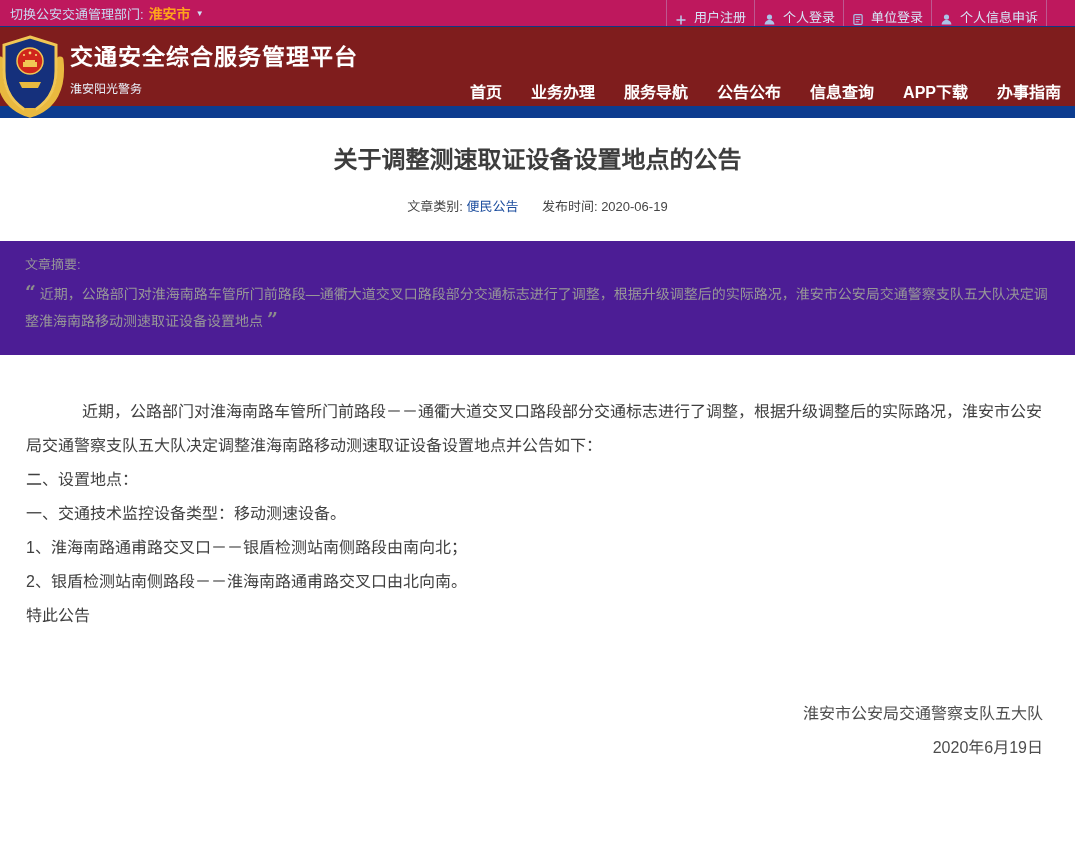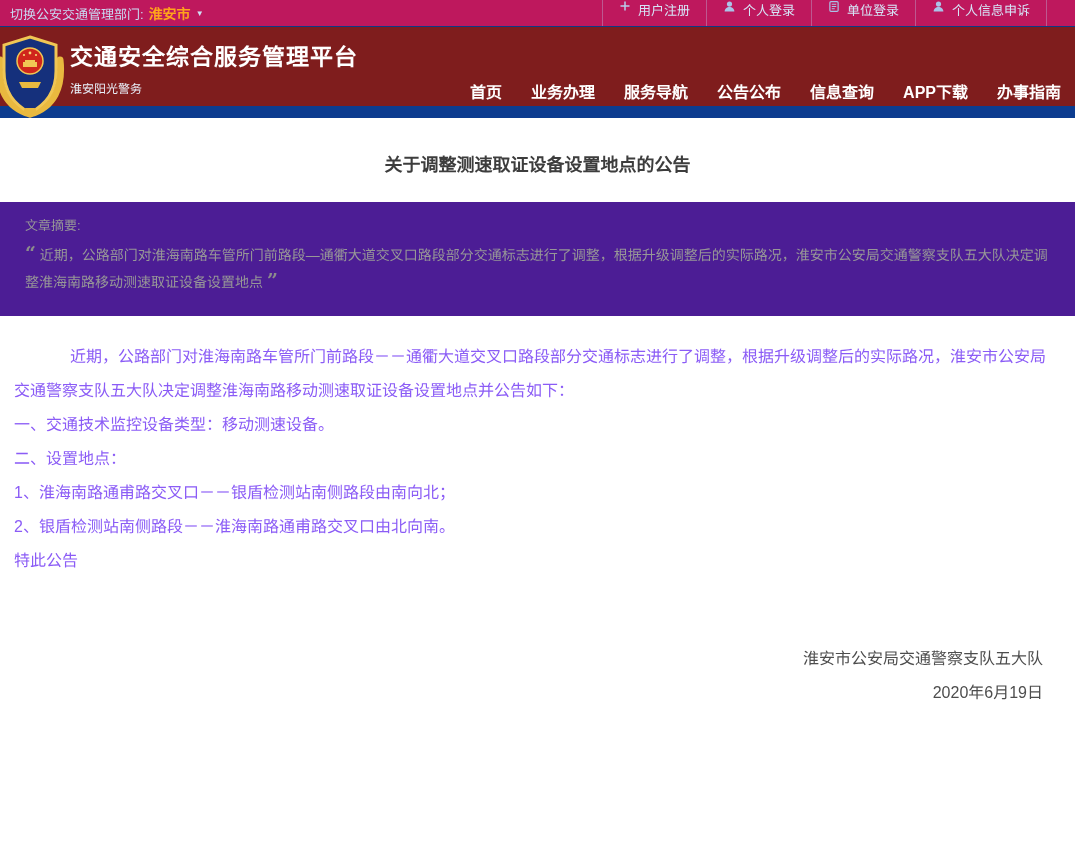--- a/index.html
+++ b/index.html
@@ -19,22 +19,22 @@
     font-size: 13px;
     color: #c9daf3;
     border-bottom: 1px solid #0d3a85;
   }
   .topbar-left { display: flex; align-items: center; padding-left: 10px; }
   .region { display: inline-flex; align-items: center; margin-left: 5px; cursor: pointer; }
   .region b { color: #ffa41b; font-size: 14px; font-weight: bold; }
   .caret { font-size: 8px; color: #cfe0f5; margin-left: 5px; }
   .topbar-right { display: flex; margin-right: 28px; }
   .tb-link {
-    display: flex; align-items: flex-start; gap: 7px;
-    padding: 0 16px;
+    display: flex; align-items: flex-end; gap: 7px;
+    padding: 0 8px;
     border-left: 1px solid rgba(190,210,240,0.35);
     color: #d6e4f7; text-decoration: none; cursor: pointer;
   }
   .tb-link:last-child { border-right: 1px solid rgba(190,210,240,0.35); }
   .tb-icon { display: inline-flex; align-items: center; }
 
   
   .header-wrap { position: relative; }
   .header {
     height: 79px;
@@ -48,23 +48,23 @@
   .site-subtitle { font-size: 12px; color: #e9f0fa; margin-top: 7px; }
   .main-nav { margin-left: auto; display: flex; align-items: center; padding-right: 14px; }
   .main-nav a {
     color: #ffffff; font-weight: bold; font-size: 16px;
     text-decoration: none; margin-left: 29px; cursor: pointer; white-space: nowrap; margin-top: 48px;
   }
   .substrip { height: 12px; background: #0c3c8f; }
 
   
   .article-title {
-    margin: 32px 0 0;
+    margin: 22px 0 0;
     text-align: center;
-    font-size: 18px;
+    font-size: 24px;
     font-weight: bold;
     color: #3d3d3d;
   }
   .meta { text-align: center; margin-top: 21px; font-size: 13px; color: #454545; }
   .meta .cat { color: #1d4e9e; text-decoration: none; cursor: pointer; }
   .meta .meta-gap { display: inline-block; width: 16px; }
 
   .summary {
     background: #4c1d95;
     margin-top: 26px;
@@ -72,24 +72,24 @@
     color: #979797;
   }
   .summary-label { font-size: 13px; }
   .summary-text { font-size: 14px; line-height: 27px; margin-top: 8px; }
   .q {
     font-weight: bold; font-size: 19px; color: #8c8c8c;
     font-family: "DejaVu Serif", serif; line-height: 1;
   }
 
   .article-body {
-    padding: 0 14px;
-    margin-top: 24px;
+    padding: 0 26px;
+    margin-top: 40px;
     font-size: 16px;
-    color: #8b5cf6;
+    color: #404040;
     line-height: 34px;
   }
   .article-body p { margin: 0; }
   .article-body p.indent { text-indent: 56px; }
 
   .sign {
     text-align: right;
     padding-right: 32px;
     font-size: 16px;
     color: #4d4d4d;
@@ -176,34 +176,41 @@
       <a>APP下载</a>
       <a>办事指南</a>
     </nav>
   </div>
   <div class="substrip"></div>
 </div>
 
 <main>
   <h1 class="article-title">关于调整测速取证设备设置地点的公告</h1>
 
+  <div class="meta">
+    <span>文章类别:</span>
+    <a class="cat">便民公告</a>
+    <span class="meta-gap"></span>
+    <span>发布时间:</span>
+    <span>2020-06-19</span>
+  </div>
 
   <section class="summary">
     <div class="summary-label">文章摘要:</div>
     <div class="summary-text">
       <span class="q">“</span>
       <span>近期，公路部门对淮海南路车管所门前路段—通衢大道交叉口路段部分交通标志进行了调整，根据升级调整后的实际路况，淮安市公安局交通警察支队五大队决定调整淮海南路移动测速取证设备设置地点</span>
       <span class="q">”</span>
     </div>
   </section>
 
   <article class="article-body">
     <p class="indent">近期，公路部门对淮海南路车管所门前路段－－通衢大道交叉口路段部分交通标志进行了调整，根据升级调整后的实际路况，淮安市公安局交通警察支队五大队决定调整淮海南路移动测速取证设备设置地点并公告如下：</p>
+    <p>二、设置地点：</p>
     <p>一、交通技术监控设备类型：移动测速设备。</p>
-    <p>二、设置地点：</p>
     <p>1、淮海南路通甫路交叉口－－银盾检测站南侧路段由南向北；</p>
     <p>2、银盾检测站南侧路段－－淮海南路通甫路交叉口由北向南。</p>
     <p>特此公告</p>
   </article>
 
   <div class="sign sign-first">淮安市公安局交通警察支队五大队</div>
   <div class="sign">2020年6月19日</div>
 </main>
 
 </body></html>

